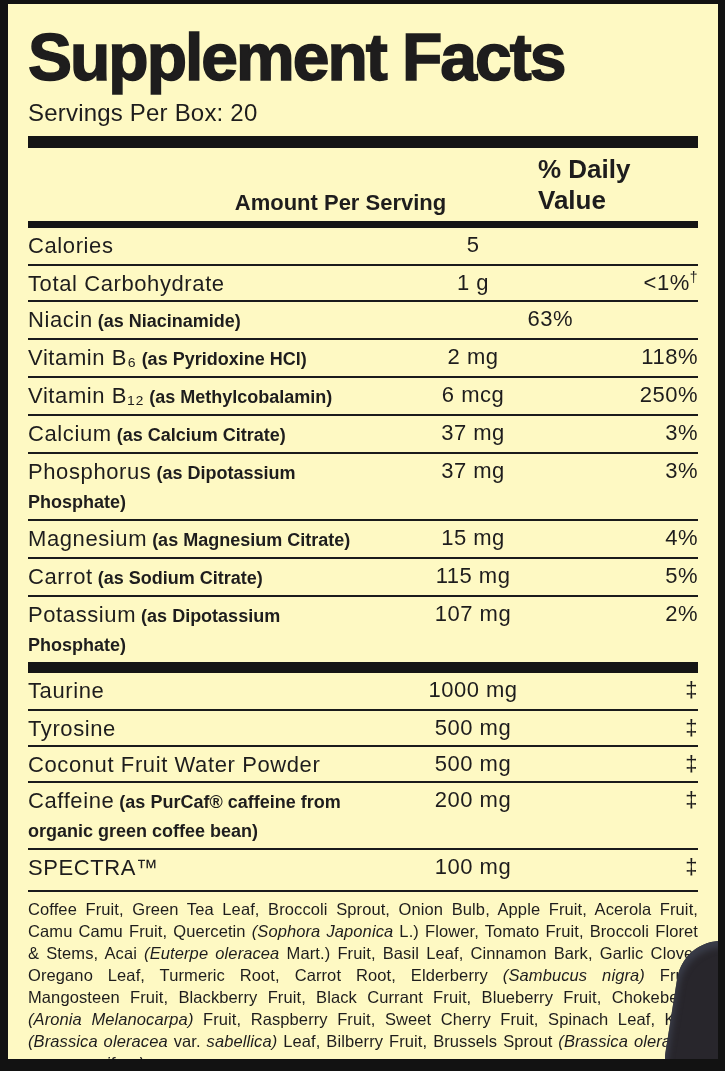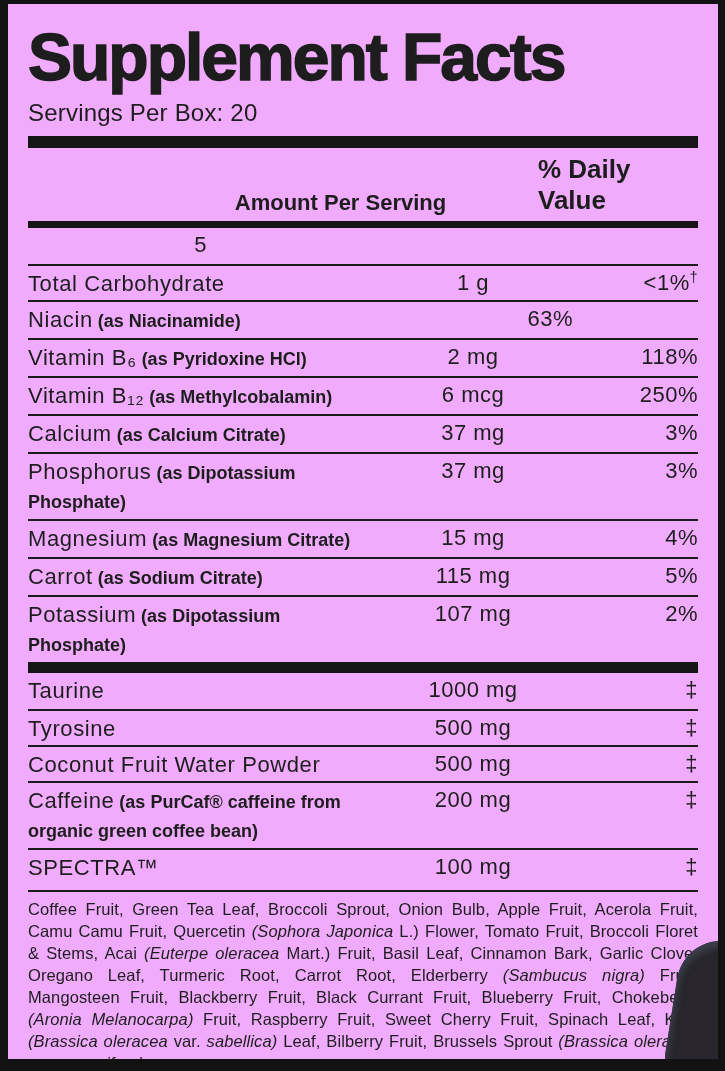--- a/index.html
+++ b/index.html
@@ -1,19 +1,19 @@
 <!DOCTYPE html>
 <html><head>
 <meta charset="utf-8">
 <style>
   html,body{margin:0;padding:0;background:#e9e9e9;}
   *{box-sizing:border-box;}
   .frame{
     width:725px;height:1071px;
-    background:#f0abfc;
+    background:#fef9c3;
     border-style:solid;border-color:#121212;
     border-width:4px 7px 12px 8px;
     position:relative;overflow:hidden;
     font-family:"Liberation Sans","DejaVu Sans",sans-serif;
     color:#1e1d1d;
   }
   .inner{padding:16px 20px 0 20px;}
   .title{
     font-size:66px;font-weight:bold;line-height:1.0;
     letter-spacing:-2px;margin:4px 0 8px 0;
@@ -66,20 +66,21 @@
 
     <div class="hdr">
       <div class="aps">Amount Per Serving</div>
       <div class="dvh">% Daily Value</div>
     </div>
 
     <div class="bar bar-med"></div>
 
     <div class="rows" id="nutrient-rows">
   <div class="row">
+    <div class="cell-name"><span class="nm">Calories</span></div>
     <div class="cell-amt">5</div>
     <div class="cell-dv"><span></span></div>
   </div>
 
   <div class="row">
     <div class="cell-name"><span class="nm">Total Carbohydrate</span></div>
     <div class="cell-amt">1 g</div>
     <div class="cell-dv"><span>&lt;1%</span><sup>†</sup></div>
   </div>
 

